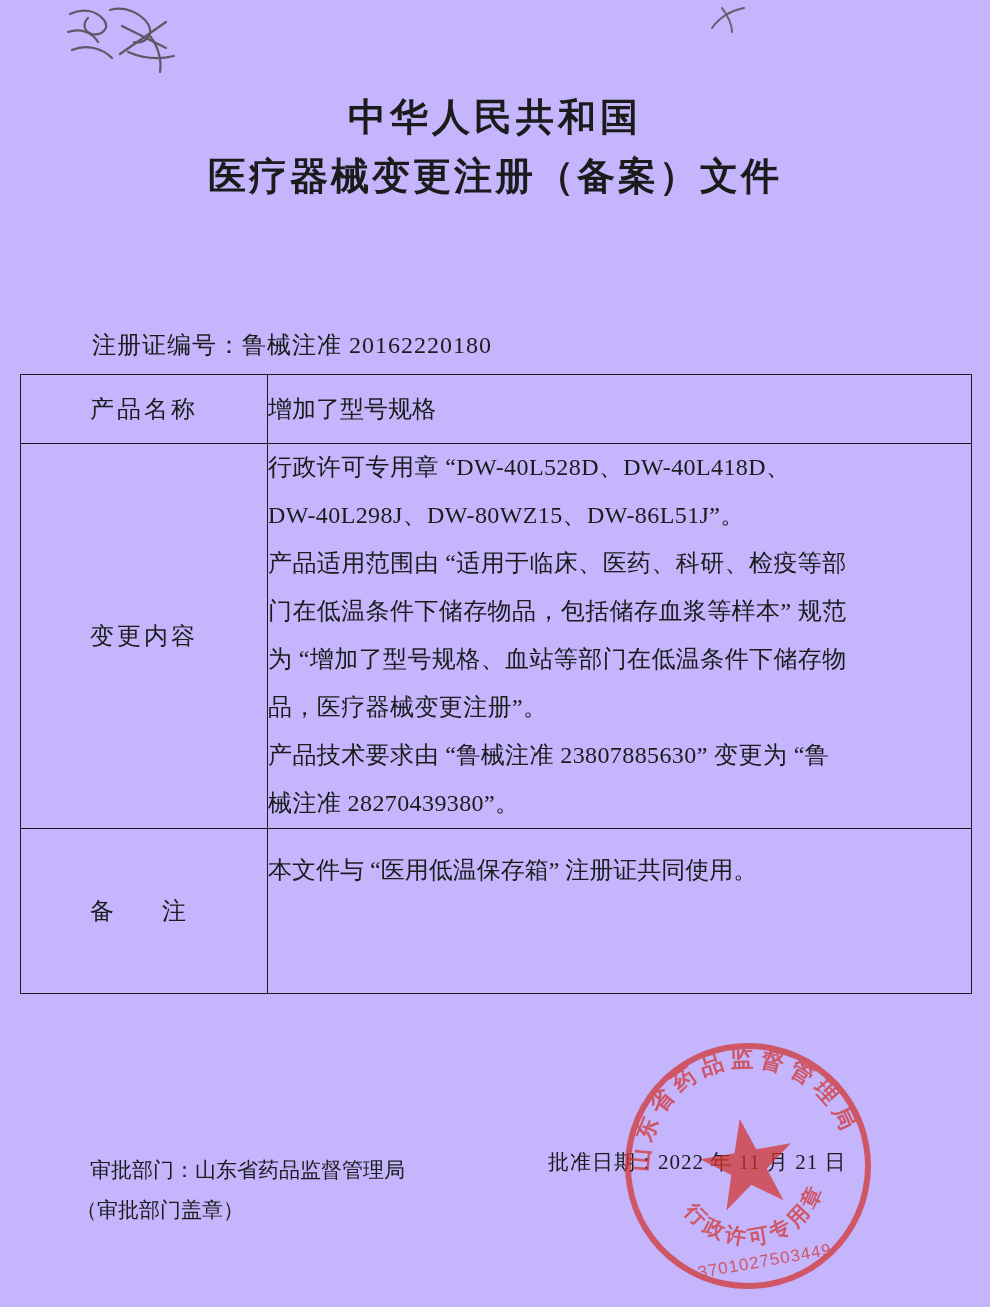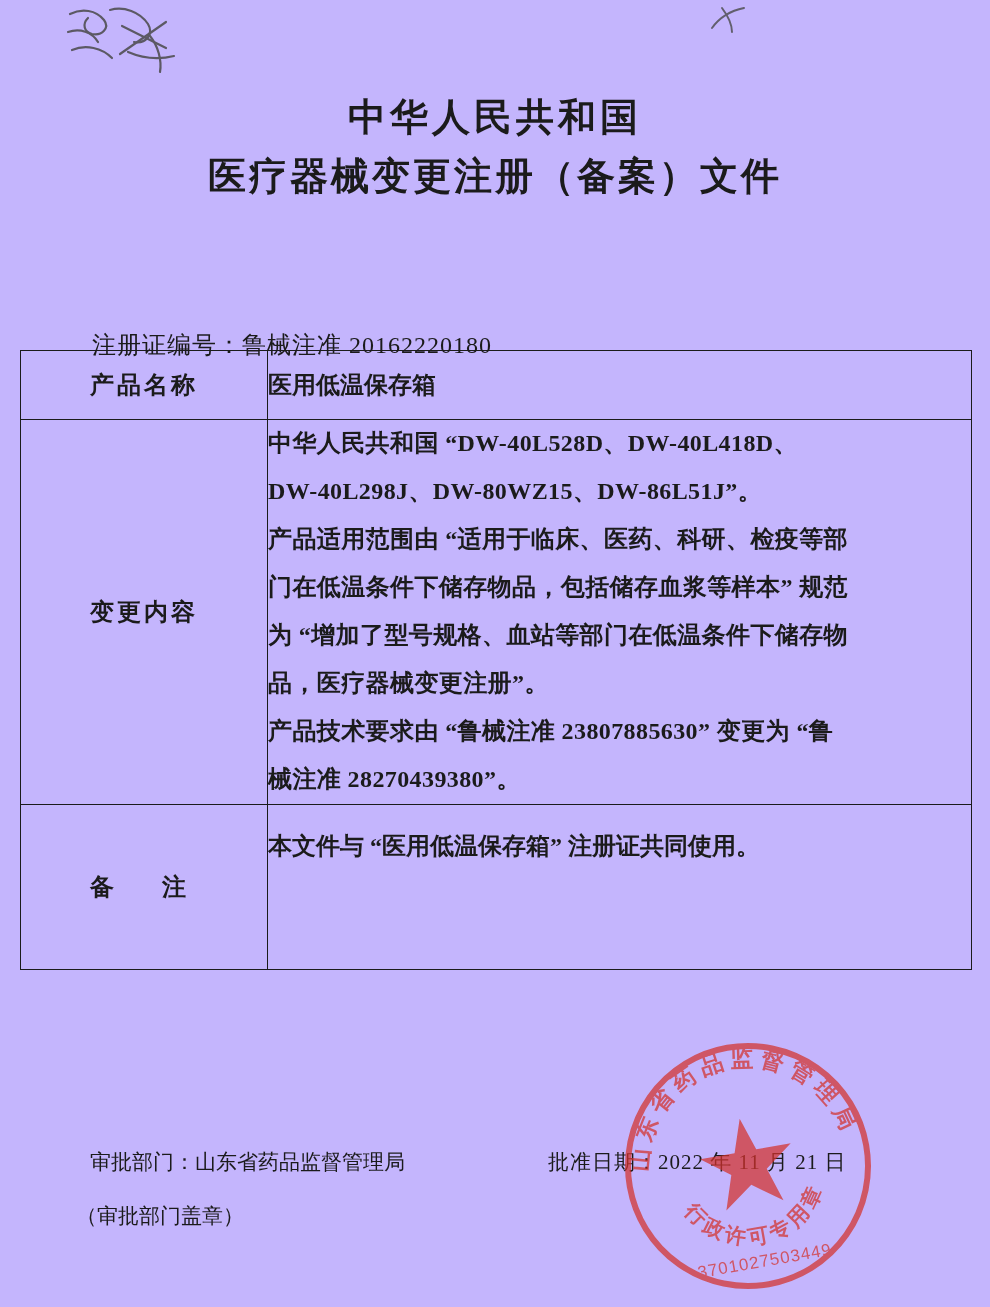--- a/index.html
+++ b/index.html
@@ -69,25 +69,24 @@
     font-size: 24px;
     letter-spacing: 1px;
     white-space: nowrap;
     margin-top: 16px;
   }
 
   
   .doc-table {
     position: absolute;
     left: 20px;
-    top: 350px;
+    top: 374px;
     width: 952px;
     border-collapse: collapse;
     table-layout: fixed;
-    font-weight: bold;
   }
   .doc-table td {
     border: 1.5px solid #1b1b1b;
     vertical-align: middle;
     padding: 0;
   }
   .col-label {
     width: 246px;
     text-align: center;
     font-size: 24px;
@@ -127,34 +126,34 @@
     width: 990px;
     font-size: 21px;
   }
   .footer-row1 {
     position: relative;
     height: 40px;
   }
   .footer-dept {
     position: absolute;
     left: 90px;
-    top: 0;
+    top: 8px;
     white-space: nowrap;
   }
   .footer-date {
     position: absolute;
     left: 548px;
     top: 0;
     white-space: nowrap;
     letter-spacing: 1px;
   }
   .footer-row2 {
     position: absolute;
     left: 76px;
-    top: 54px;
+    top: 48px;
     white-space: nowrap;
   }
 
   
   .seal {
     position: absolute;
     left: 622px;
     top: 1040px;
     width: 252px;
     height: 252px;
@@ -197,26 +196,26 @@
     <div class="title-line1">中华人民共和国</div>
     <div class="title-line2">医疗器械变更注册（备案）文件</div>
   </div>
 
   <div class="reg-line">注册证编号：鲁械注准 20162220180</div>
 
   <table class="doc-table">
     <tbody>
       <tr class="row-name">
         <td class="col-label">产品名称</td>
-        <td class="col-value">医用低温保存箱</td>
+        <td class="col-value">增加了型号规格</td>
       </tr>
       <tr class="row-content">
         <td class="col-label">变更内容</td>
         <td class="col-value">
-          <p>中华人民共和国 “DW-40L528D、DW-40L418D、</p>
+          <p>行政许可专用章 “DW-40L528D、DW-40L418D、</p>
           <p>DW-40L298J、DW-80WZ15、DW-86L51J”。</p>
           <p>产品适用范围由 “适用于临床、医药、科研、检疫等部</p>
           <p>门在低温条件下储存物品，包括储存血浆等样本” 规范</p>
           <p>为 “增加了型号规格、血站等部门在低温条件下储存物</p>
           <p>品，医疗器械变更注册”。</p>
           <p>产品技术要求由 “鲁械注准 23807885630” 变更为 “鲁</p>
           <p>械注准 28270439380”。</p>
         </td>
       </tr>
       <tr class="row-remark">

